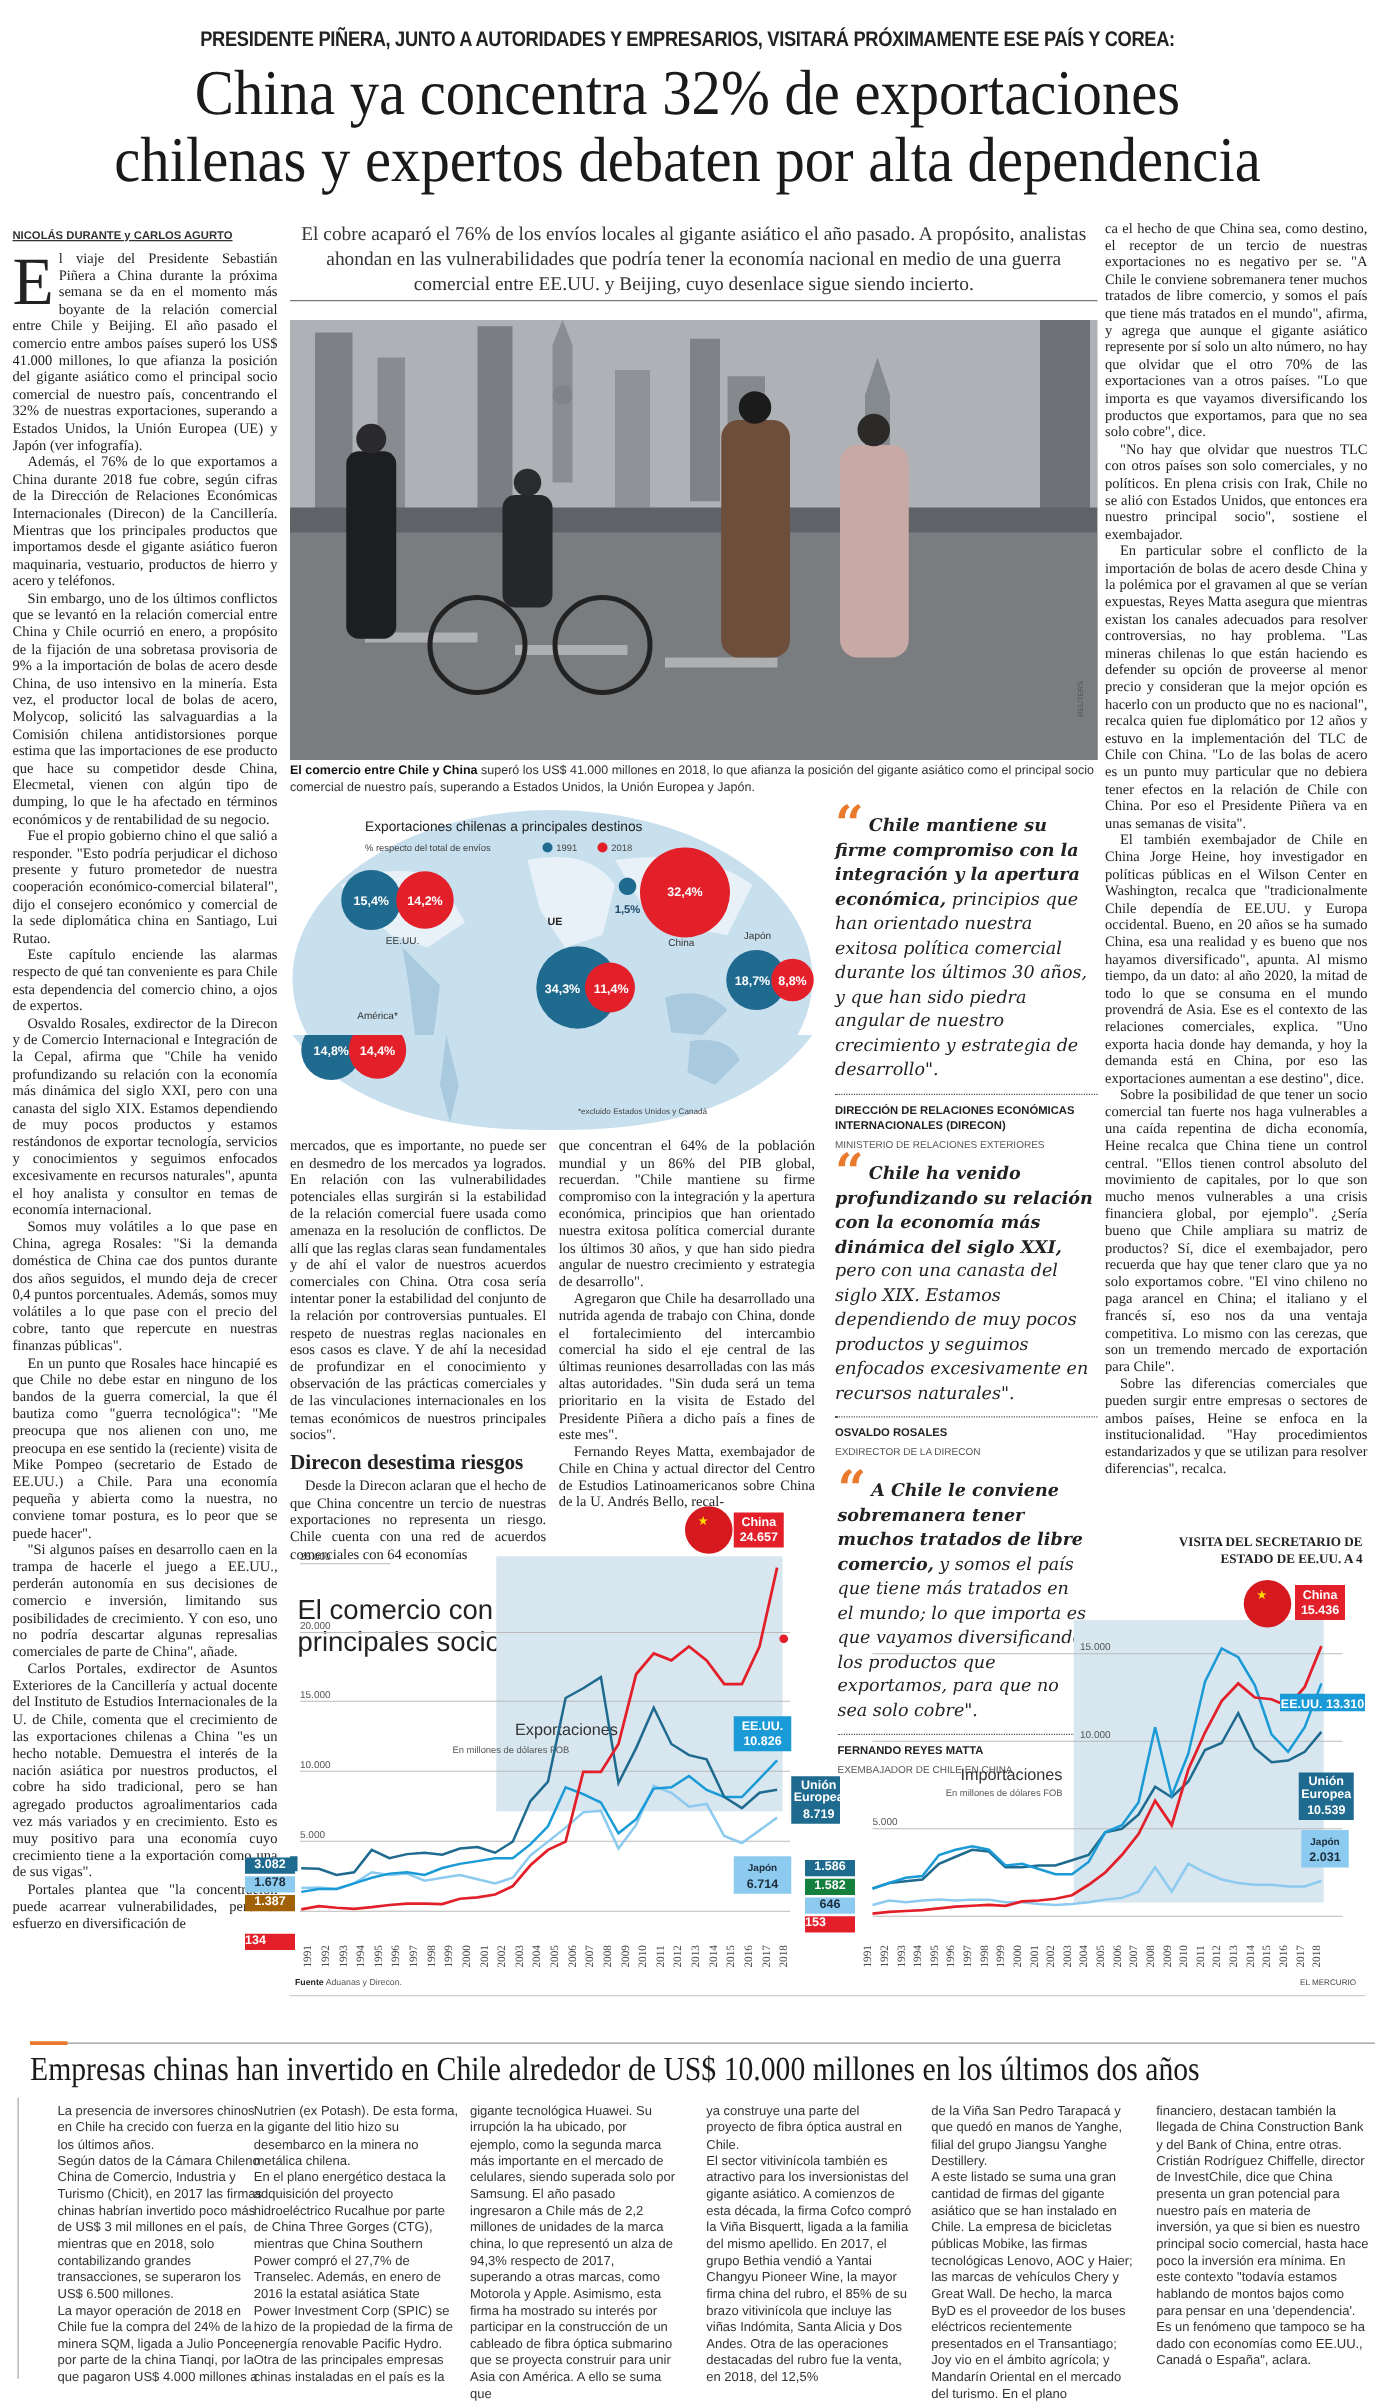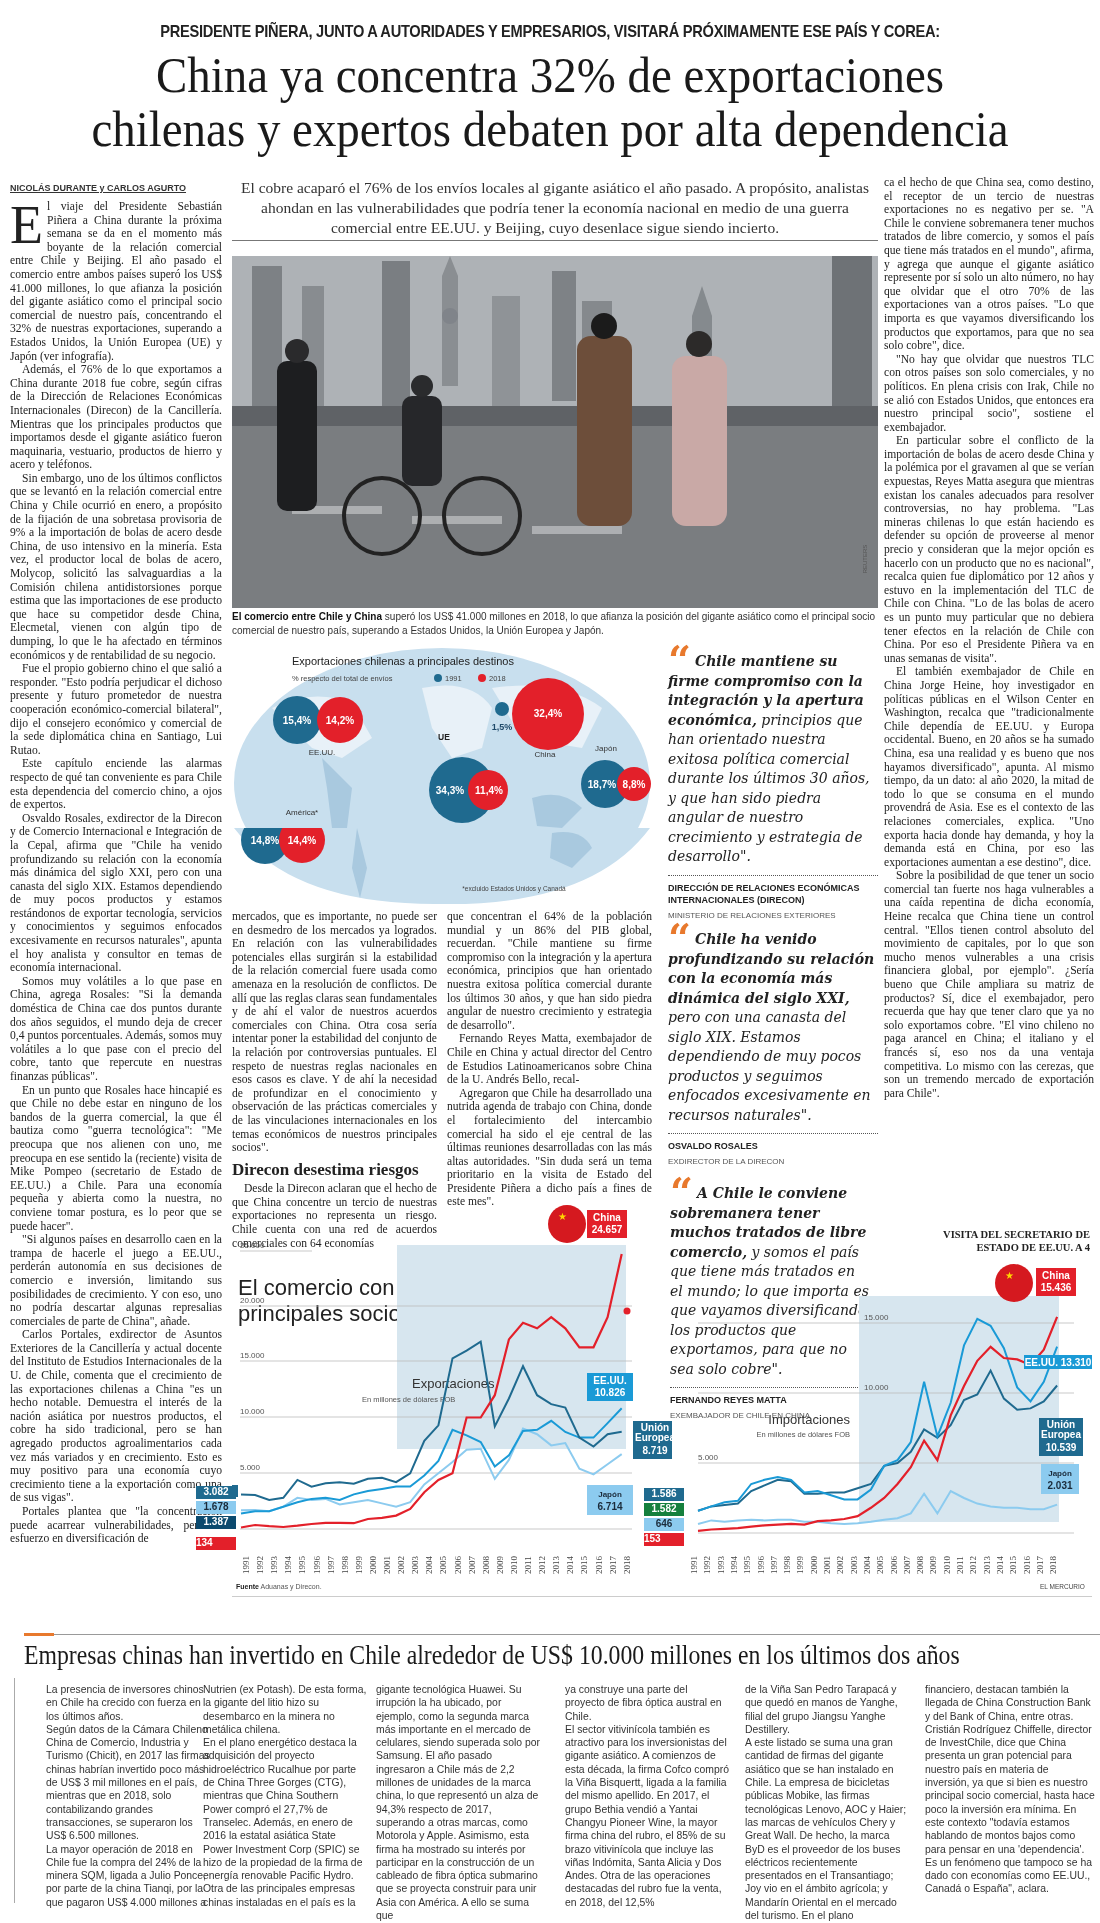--- a/index.html
+++ b/index.html
@@ -176,30 +176,31 @@
 </div>
 
 <div class="abs col" style="left:232px;top:910px;width:205px">
   <p class="noind">mercados, que es importante, no puede ser en desmedro de los mercados ya logrados. En relación con las vulnerabilidades potenciales ellas surgirán si la estabilidad de la relación comercial fuere usada como amenaza en la resolución de conflictos. De allí que las reglas claras sean fundamentales y de ahí el valor de nuestros acuerdos comerciales con China. Otra cosa sería intentar poner la estabilidad del conjunto de la relación por controversias puntuales. El respeto de nuestras reglas nacionales en esos casos es clave. Y de ahí la necesidad de profundizar en el conocimiento y observación de las prácticas comerciales y de las vinculaciones internacionales en los temas económicos de nuestros principales socios".</p>
   <div class="h3" style="margin:8px 0 6px">Direcon desestima riesgos</div>
   <p>Desde la Direcon aclaran que el hecho de que China concentre un tercio de nuestras exportaciones no representa un riesgo. Chile cuenta con una red de acuerdos comerciales con 64 economías</p>
 </div>
 
 <div class="abs col" style="left:447px;top:910px;width:205px">
   <p class="noind">que concentran el 64% de la población mundial y un 86% del PIB global, recuerdan. "Chile mantiene su firme compromiso con la integración y la apertura económica, principios que han orientado nuestra exitosa política comercial durante los últimos 30 años, y que han sido piedra angular de nuestro crecimiento y estrategia de desarrollo".</p>
+  <p>Agregaron que Chile ha desarrollado una nutrida agenda de trabajo con China, donde el fortalecimiento del intercambio comercial ha sido el eje central de las últimas reuniones desarrolladas con las más altas autoridades. "Sin duda será un tema prioritario en la visita de Estado del Presidente Piñera a dicho país a fines de este mes".</p>
   <p>Fernando Reyes Matta, exembajador de Chile en China y actual director del Centro de Estudios Latinoamericanos sobre China de la U. Andrés Bello, recal-</p>
-  <p>Agregaron que Chile ha desarrollado una nutrida agenda de trabajo con China, donde el fortalecimiento del intercambio comercial ha sido el eje central de las últimas reuniones desarrolladas con las más altas autoridades. "Sin duda será un tema prioritario en la visita de Estado del Presidente Piñera a dicho país a fines de este mes".</p>
 </div>
 
 <div class="abs col" style="left:884px;top:176px;width:210px;height:1010px;overflow:hidden">
   <p class="noind">ca el hecho de que China sea, como destino, el receptor de un tercio de nuestras exportaciones no es negativo per se. "A Chile le conviene sobremanera tener muchos tratados de libre comercio, y somos el país que tiene más tratados en el mundo", afirma, y agrega que aunque el gigante asiático represente por sí solo un alto número, no hay que olvidar que el otro 70% de las exportaciones van a otros países. "Lo que importa es que vayamos diversificando los productos que exportamos, para que no sea solo cobre", dice.</p>
   <p>"No hay que olvidar que nuestros TLC con otros países son solo comerciales, y no políticos. En plena crisis con Irak, Chile no se alió con Estados Unidos, que entonces era nuestro principal socio", sostiene el exembajador.</p>
   <p>En particular sobre el conflicto de la importación de bolas de acero desde China y la polémica por el gravamen al que se verían expuestas, Reyes Matta asegura que mientras existan los canales adecuados para resolver controversias, no hay problema. "Las mineras chilenas lo que están haciendo es defender su opción de proveerse al menor precio y consideran que la mejor opción es hacerlo con un producto que no es nacional", recalca quien fue diplomático por 12 años y estuvo en la implementación del TLC de Chile con China. "Lo de las bolas de acero es un punto muy particular que no debiera tener efectos en la relación de Chile con China. Por eso el Presidente Piñera va en unas semanas de visita".</p>
   <p>El también exembajador de Chile en China Jorge Heine, hoy investigador en políticas públicas en el Wilson Center en Washington, recalca que "tradicionalmente Chile dependía de EE.UU. y Europa occidental. Bueno, en 20 años se ha sumado China, esa una realidad y es bueno que nos hayamos diversificado", apunta. Al mismo tiempo, da un dato: al año 2020, la mitad de todo lo que se consuma en el mundo provendrá de Asia. Ese es el contexto de las relaciones comerciales, explica. "Uno exporta hacia donde hay demanda, y hoy la demanda está en China, por eso las exportaciones aumentan a ese destino", dice.</p>
   <p>Sobre la posibilidad de que tener un socio comercial tan fuerte nos haga vulnerables a una caída repentina de dicha economía, Heine recalca que China tiene un control central. "Ellos tienen control absoluto del movimiento de capitales, por lo que son mucho menos vulnerables a una crisis financiera global, por ejemplo". ¿Sería bueno que Chile ampliara su matriz de productos? Sí, dice el exembajador, pero recuerda que hay que tener claro que ya no solo exportamos cobre. "El vino chileno no paga arancel en China; el italiano y el francés sí, eso nos da una ventaja competitiva. Lo mismo con las cerezas, que son un tremendo mercado de exportación para Chile".</p>
+  <p>Sobre las diferencias comerciales que pueden surgir entre empresas o sectores de ambos países, Heine se enfoca en la institucionalidad. "Hay procedimientos estandarizados y que se utilizan para resolver diferencias", recalca.</p>
 </div>
 <div class="abs" style="left:910px;top:1228px;width:180px;text-align:right;font-family:Liberation Serif, serif;font-weight:bold;font-size:10.5px;line-height:13px;color:#222">VISITA DEL SECRETARIO DE ESTADO DE EE.UU. A 4</div>
 
 <div class="abs charttitle" style="left:238px;top:1275px;width:200px">El comercio con los principales socios</div>
 
 <div class="abs" style="left:232px;top:1195px;width:440px;height:400px">
   <svg width="440" height="400" viewBox="0 0 440 400">
     <rect x="165" y="50" width="229" height="204" fill="#d7e6ef"></rect>
     <g stroke="#bbb" stroke-width="0.8">
       <line x1="8" y1="56" x2="80" y2="56"></line>
@@ -238,21 +239,21 @@
     <text x="378" y="302" text-anchor="middle" font-family="Liberation Sans, sans-serif" font-weight="bold" font-size="8" fill="#1b2b3a">Japón</text>
     <text x="378" y="315" text-anchor="middle" font-family="Liberation Sans, sans-serif" font-weight="bold" font-size="10" fill="#1b2b3a">6.714</text>
 
     <rect x="-38" y="290" width="44" height="12" fill="#1f6a8f"></rect>
     <text x="-16" y="299" text-anchor="middle" class="lbl">3.082</text>
   </svg>
 </div>
 <div class="abs" style="left:196px;top:1486px;width:40px">
   <div style="background:#1f6a8f;color:#fff;font:bold 10px 'Liberation Sans',sans-serif;text-align:center;height:13px;margin-bottom:2px">3.082</div>
   <div style="background:#8ccbef;color:#1b2b3a;font:bold 10px 'Liberation Sans',sans-serif;text-align:center;height:13px;margin-bottom:2px">1.678</div>
-  <div style="background:#0c4a6e;color:#fff;font:bold 10px 'Liberation Sans',sans-serif;text-align:center;height:13px;margin-bottom:8px">1.387</div>
+  <div style="background:#a16207;color:#fff;font:bold 10px 'Liberation Sans',sans-serif;text-align:center;height:13px;margin-bottom:18px">1.387</div>
   <div style="background:#e3202a;color:#fff;font:bold 10px 'Liberation Sans',sans-serif;text-align:left;height:13px">134</div>
 </div>
 <div class="abs" style="left:240px;top:1540px;width:400px;height:40px">
   <svg width="400" height="40" viewBox="0 0 400 40" id="exp-years">
       <text x="6" y="2" transform="rotate(-90 6 2) translate(-32 3)" font-family="Liberation Serif, serif" font-size="9" fill="#444">1991</text>
       <text x="20.1" y="2" transform="rotate(-90 20.1 2) translate(-32 3)" font-family="Liberation Serif, serif" font-size="9" fill="#444">1992</text>
       <text x="34.2" y="2" transform="rotate(-90 34.2 2) translate(-32 3)" font-family="Liberation Serif, serif" font-size="9" fill="#444">1993</text>
       <text x="48.3" y="2" transform="rotate(-90 48.3 2) translate(-32 3)" font-family="Liberation Serif, serif" font-size="9" fill="#444">1994</text>
       <text x="62.4" y="2" transform="rotate(-90 62.4 2) translate(-32 3)" font-family="Liberation Serif, serif" font-size="9" fill="#444">1995</text>
       <text x="76.5" y="2" transform="rotate(-90 76.5 2) translate(-32 3)" font-family="Liberation Serif, serif" font-size="9" fill="#444">1996</text>

